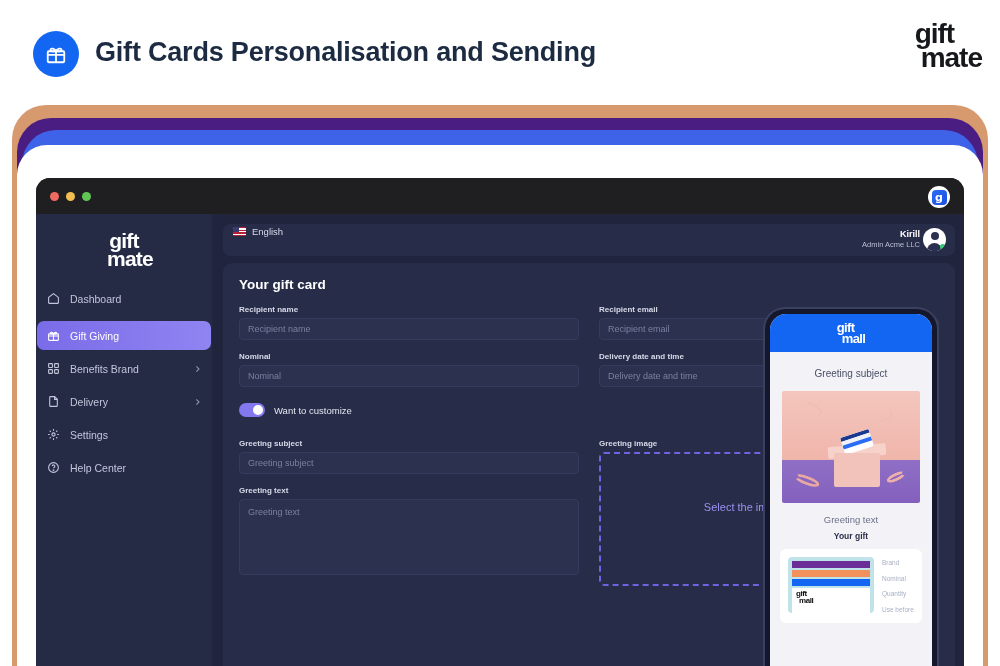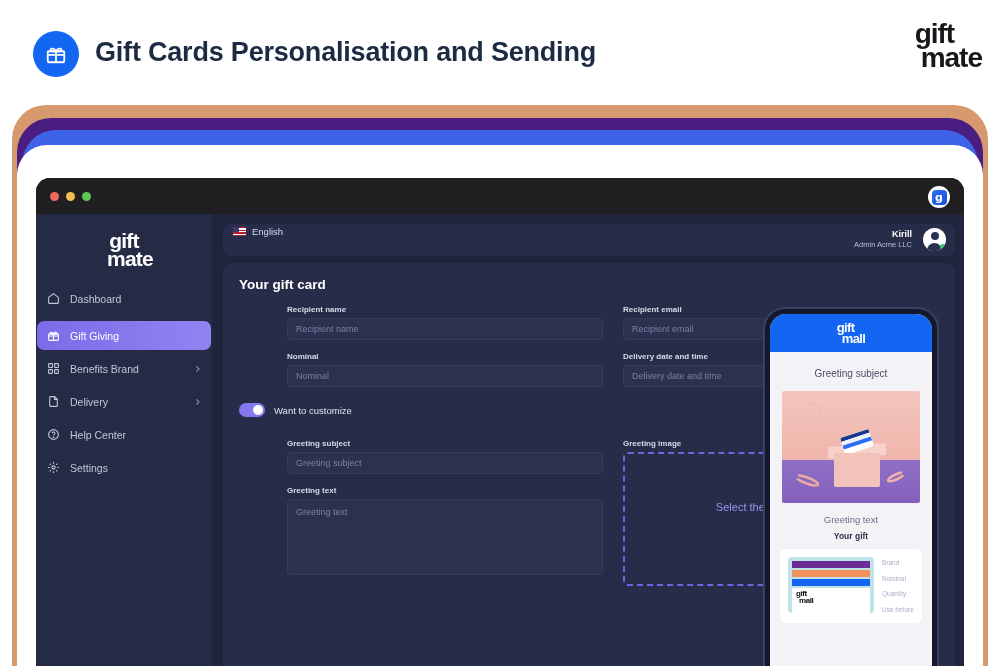--- a/index.html
+++ b/index.html
@@ -111,21 +111,21 @@
   .topbar {
     position: absolute; left: 11px; top: 10px; right: 9px; height: 32px;
     background: #272c48; border-radius: 7px;
   }
   .lang { position: absolute; left: 10px; top: 2px; display: flex; align-items: center; gap: 6px;
     color: #d7dae9; font-size: 9.5px; }
   .flag { width: 13px; height: 9px; border-radius: 1.5px; overflow: hidden; position: relative;
     background: #b22234; flex: none; }
   .flag .canton { position: absolute; left: 0; top: 0; width: 6px; height: 5px; background: #3c3b6e; }
   .flag .stripe { position: absolute; left: 0; width: 100%; height: 1.3px; background: #ffffff; }
-  .user { position: absolute; right: 9px; top: 4px; display: flex; align-items: center; gap: 11px; }
+  .user { position: absolute; right: 9px; top: 4px; display: flex; align-items: center; gap: 3px; }
   .user-text { text-align: right; line-height: 1.25; }
   .user-name { color: #ffffff; font-size: 9px; font-weight: bold; display: block; }
   .user-role { color: #b9bed4; font-size: 7.5px; display: block; }
   .avatar { width: 23px; height: 23px; border-radius: 50%; background: #ffffff;
     position: relative; display: flex; align-items: flex-end; justify-content: center; overflow: hidden; }
   .avatar .head { position: absolute; top: 4px; width: 8px; height: 8px; border-radius: 50%; background: #2b3050; }
   .avatar .body { position: absolute; bottom: 0px; width: 15px; height: 8px; border-radius: 8px 8px 0 0; background: #2b3050; }
   .avatar-status { position: absolute; right: 0px; bottom: 1px; width: 6px; height: 6px;
     border-radius: 50%; background: #2ecc71; z-index: 3; }
 
@@ -137,21 +137,21 @@
 
   .field-label { color: #d7dae9; font-size: 8px; margin-bottom: 4px; font-weight: bold; }
   .input {
     height: 22px; background: #2c3150; border: 1px solid #353b5c; border-radius: 4px;
     color: #7a809e; font-size: 9px; padding: 0 8px; display: flex; align-items: center;
   }
   .textarea {
     height: 76px; background: #2c3150; border: 1px solid #353b5c; border-radius: 4px;
     color: #7a809e; font-size: 9px; padding: 7px 8px;
   }
-  .form-grid { display: flex; gap: 20px; margin-left: 48px; }
+  .form-grid { display: flex; gap: 20px; }
   .col { flex: 1; }
   .field { margin-bottom: 12px; }
 
   .toggle-row { display: flex; align-items: center; gap: 9px; margin: 4px 0 22px 0; }
   .toggle {
     width: 26px; height: 14px; border-radius: 8px; background: #8378ee; position: relative; flex: none;
   }
   .toggle .knob { position: absolute; right: 2px; top: 2px; width: 10px; height: 10px;
     border-radius: 50%; background: #ffffff; }
   .toggle-label { color: #e3e5f0; font-size: 9.5px; }
@@ -304,36 +304,36 @@
           </span>
           <span>Delivery</span>
           <svg class="nav-chevron" viewBox="0 0 24 24" fill="none" stroke="currentColor" stroke-width="3">
             <path d="M9 5l7 7-7 7"></path>
           </svg>
         </div>
 
         <div class="nav-item">
           <span class="nav-icon">
             <svg viewBox="0 0 24 24" fill="none" stroke="currentColor" stroke-width="2">
+              <circle cx="12" cy="12" r="3"></circle>
+              <path d="M12 2v3M12 19v3M2 12h3M19 12h3M5 5l2 2M17 17l2 2M19 5l-2 2M7 17l-2 2"></path>
+            </svg>
+          </span>
+          <span>Settings</span>
+        </div>
+
+        <div class="nav-item">
+          <span class="nav-icon">
+            <svg viewBox="0 0 24 24" fill="none" stroke="currentColor" stroke-width="2">
               <circle cx="12" cy="12" r="9"></circle>
                 <path d="M9.5 9.5a2.5 2.5 0 115 .5c0 1.5-2.5 2-2.5 3.5"></path>
               <circle cx="12" cy="17" r="0.6" fill="currentColor"></circle>
             </svg>
           </span>
           <span>Help Center</span>
-        </div>
-
-        <div class="nav-item">
-          <span class="nav-icon">
-            <svg viewBox="0 0 24 24" fill="none" stroke="currentColor" stroke-width="2">
-              <circle cx="12" cy="12" r="3"></circle>
-              <path d="M12 2v3M12 19v3M2 12h3M19 12h3M5 5l2 2M17 17l2 2M19 5l-2 2M7 17l-2 2"></path>
-            </svg>
-          </span>
-          <span>Settings</span>
         </div>
 
       </div>
     </div>
 
     <div class="main">
 
       <div class="topbar">
         <div class="lang">
           <span class="flag">

